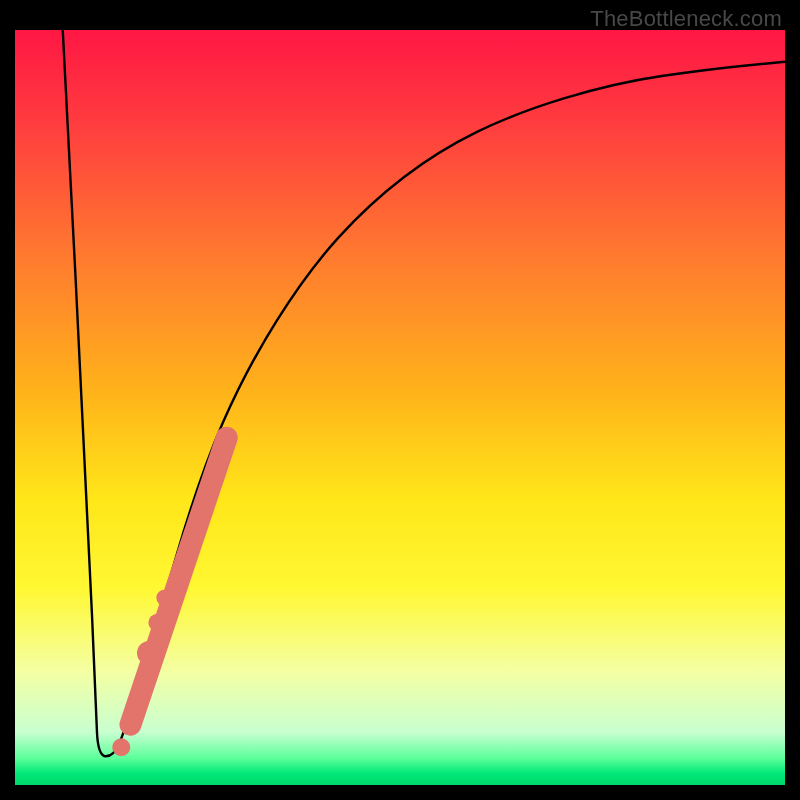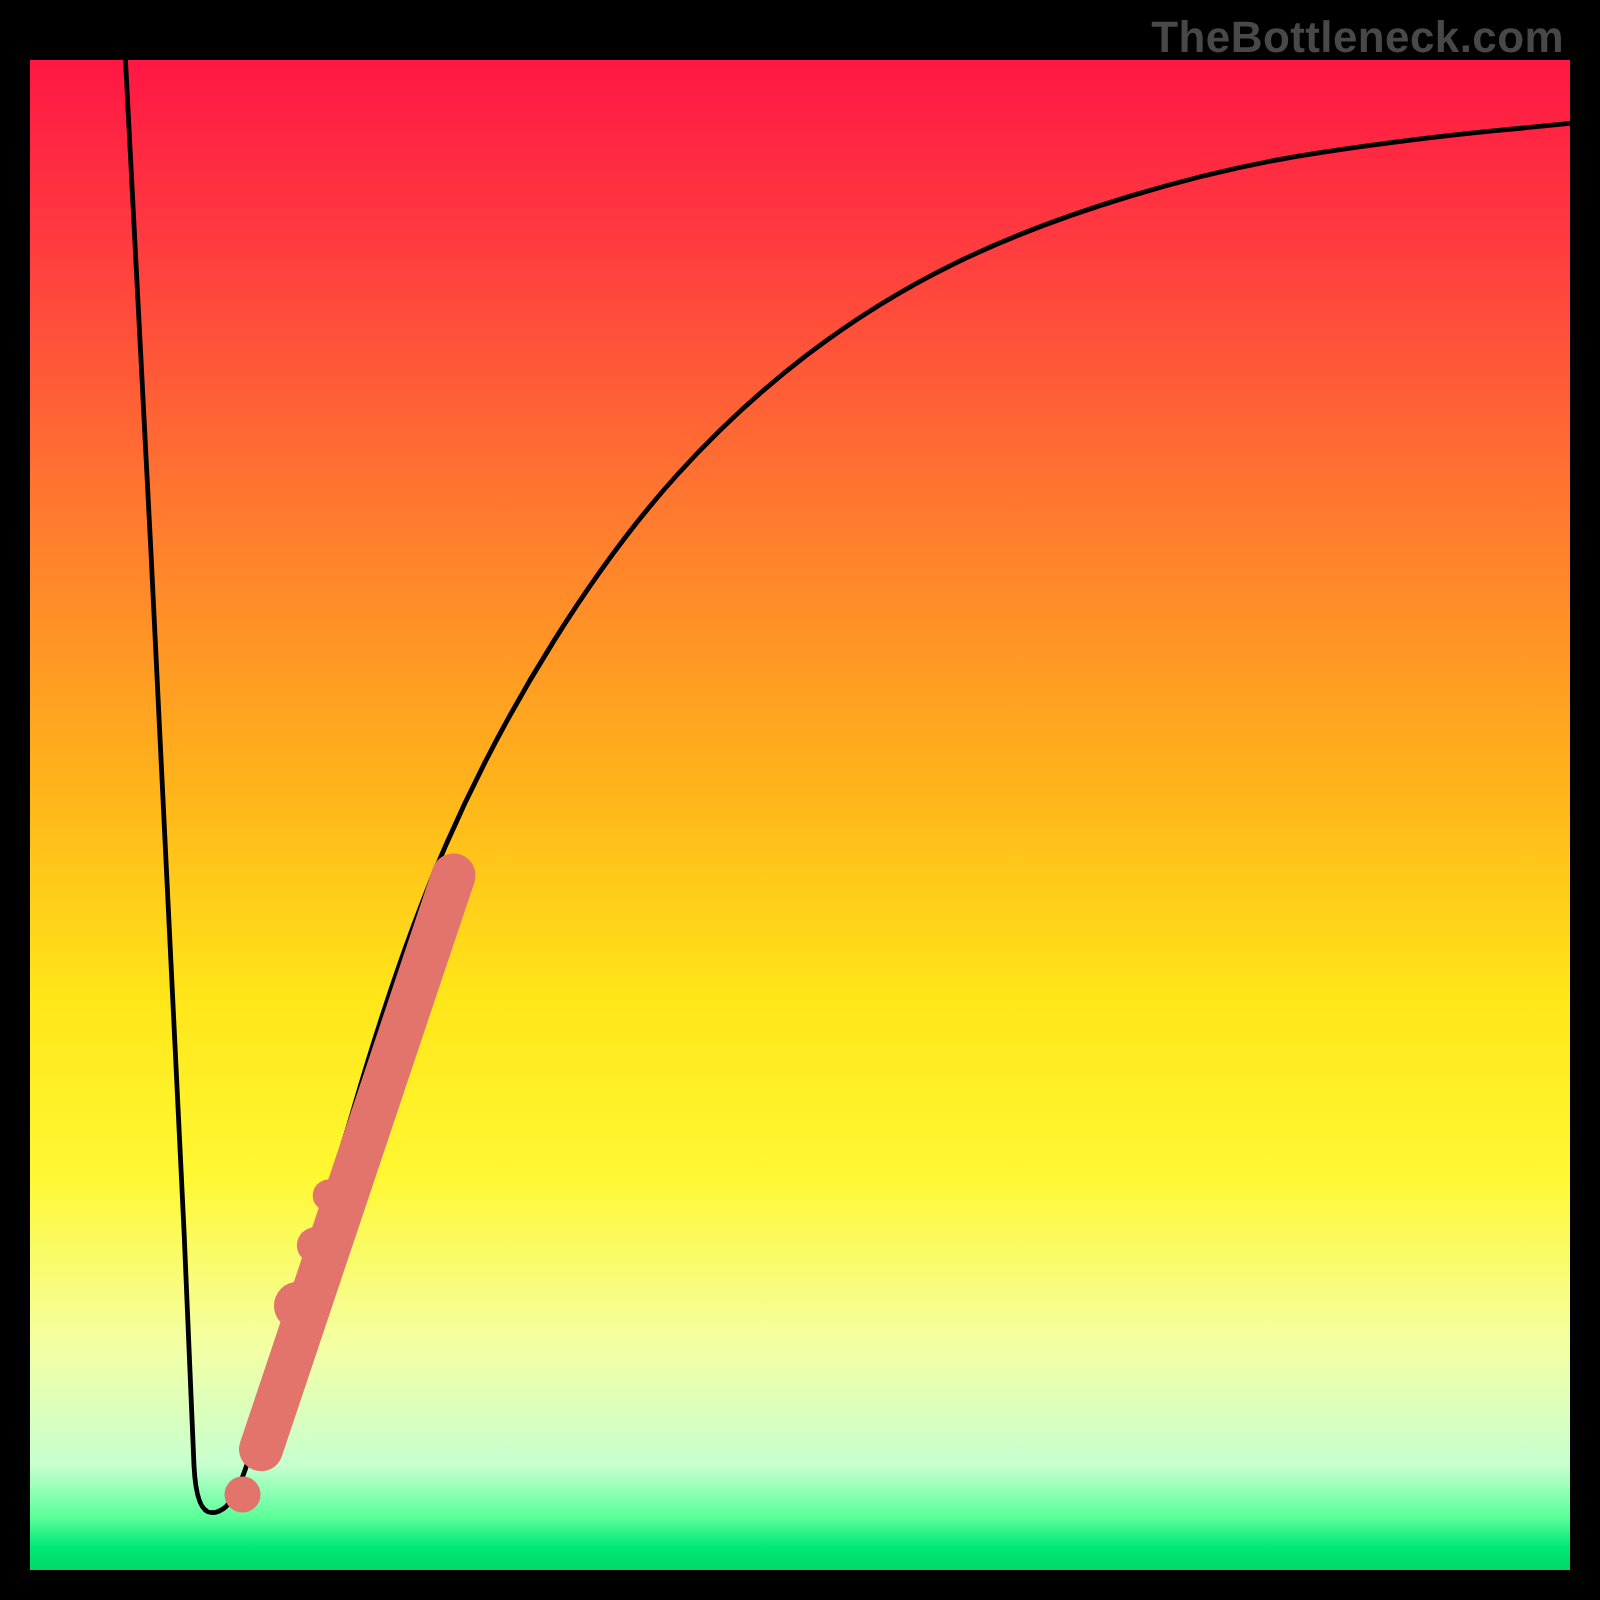--- a/index.html
+++ b/index.html
@@ -12,21 +12,21 @@
     width: 800px;
     height: 800px;
   }
   .watermark {
     position: absolute;
     top: 6px;
     right: 18px;
     font-family: Arial, Helvetica, sans-serif;
     font-size: 22px;
     color: #484848;
-    font-weight: bold;
+    font-weight: normal;
     letter-spacing: 0.2px;
   }
   svg {
     display: block;
   }
 </style>
 </head>
 <body>
 
 <div class="chart-container">

